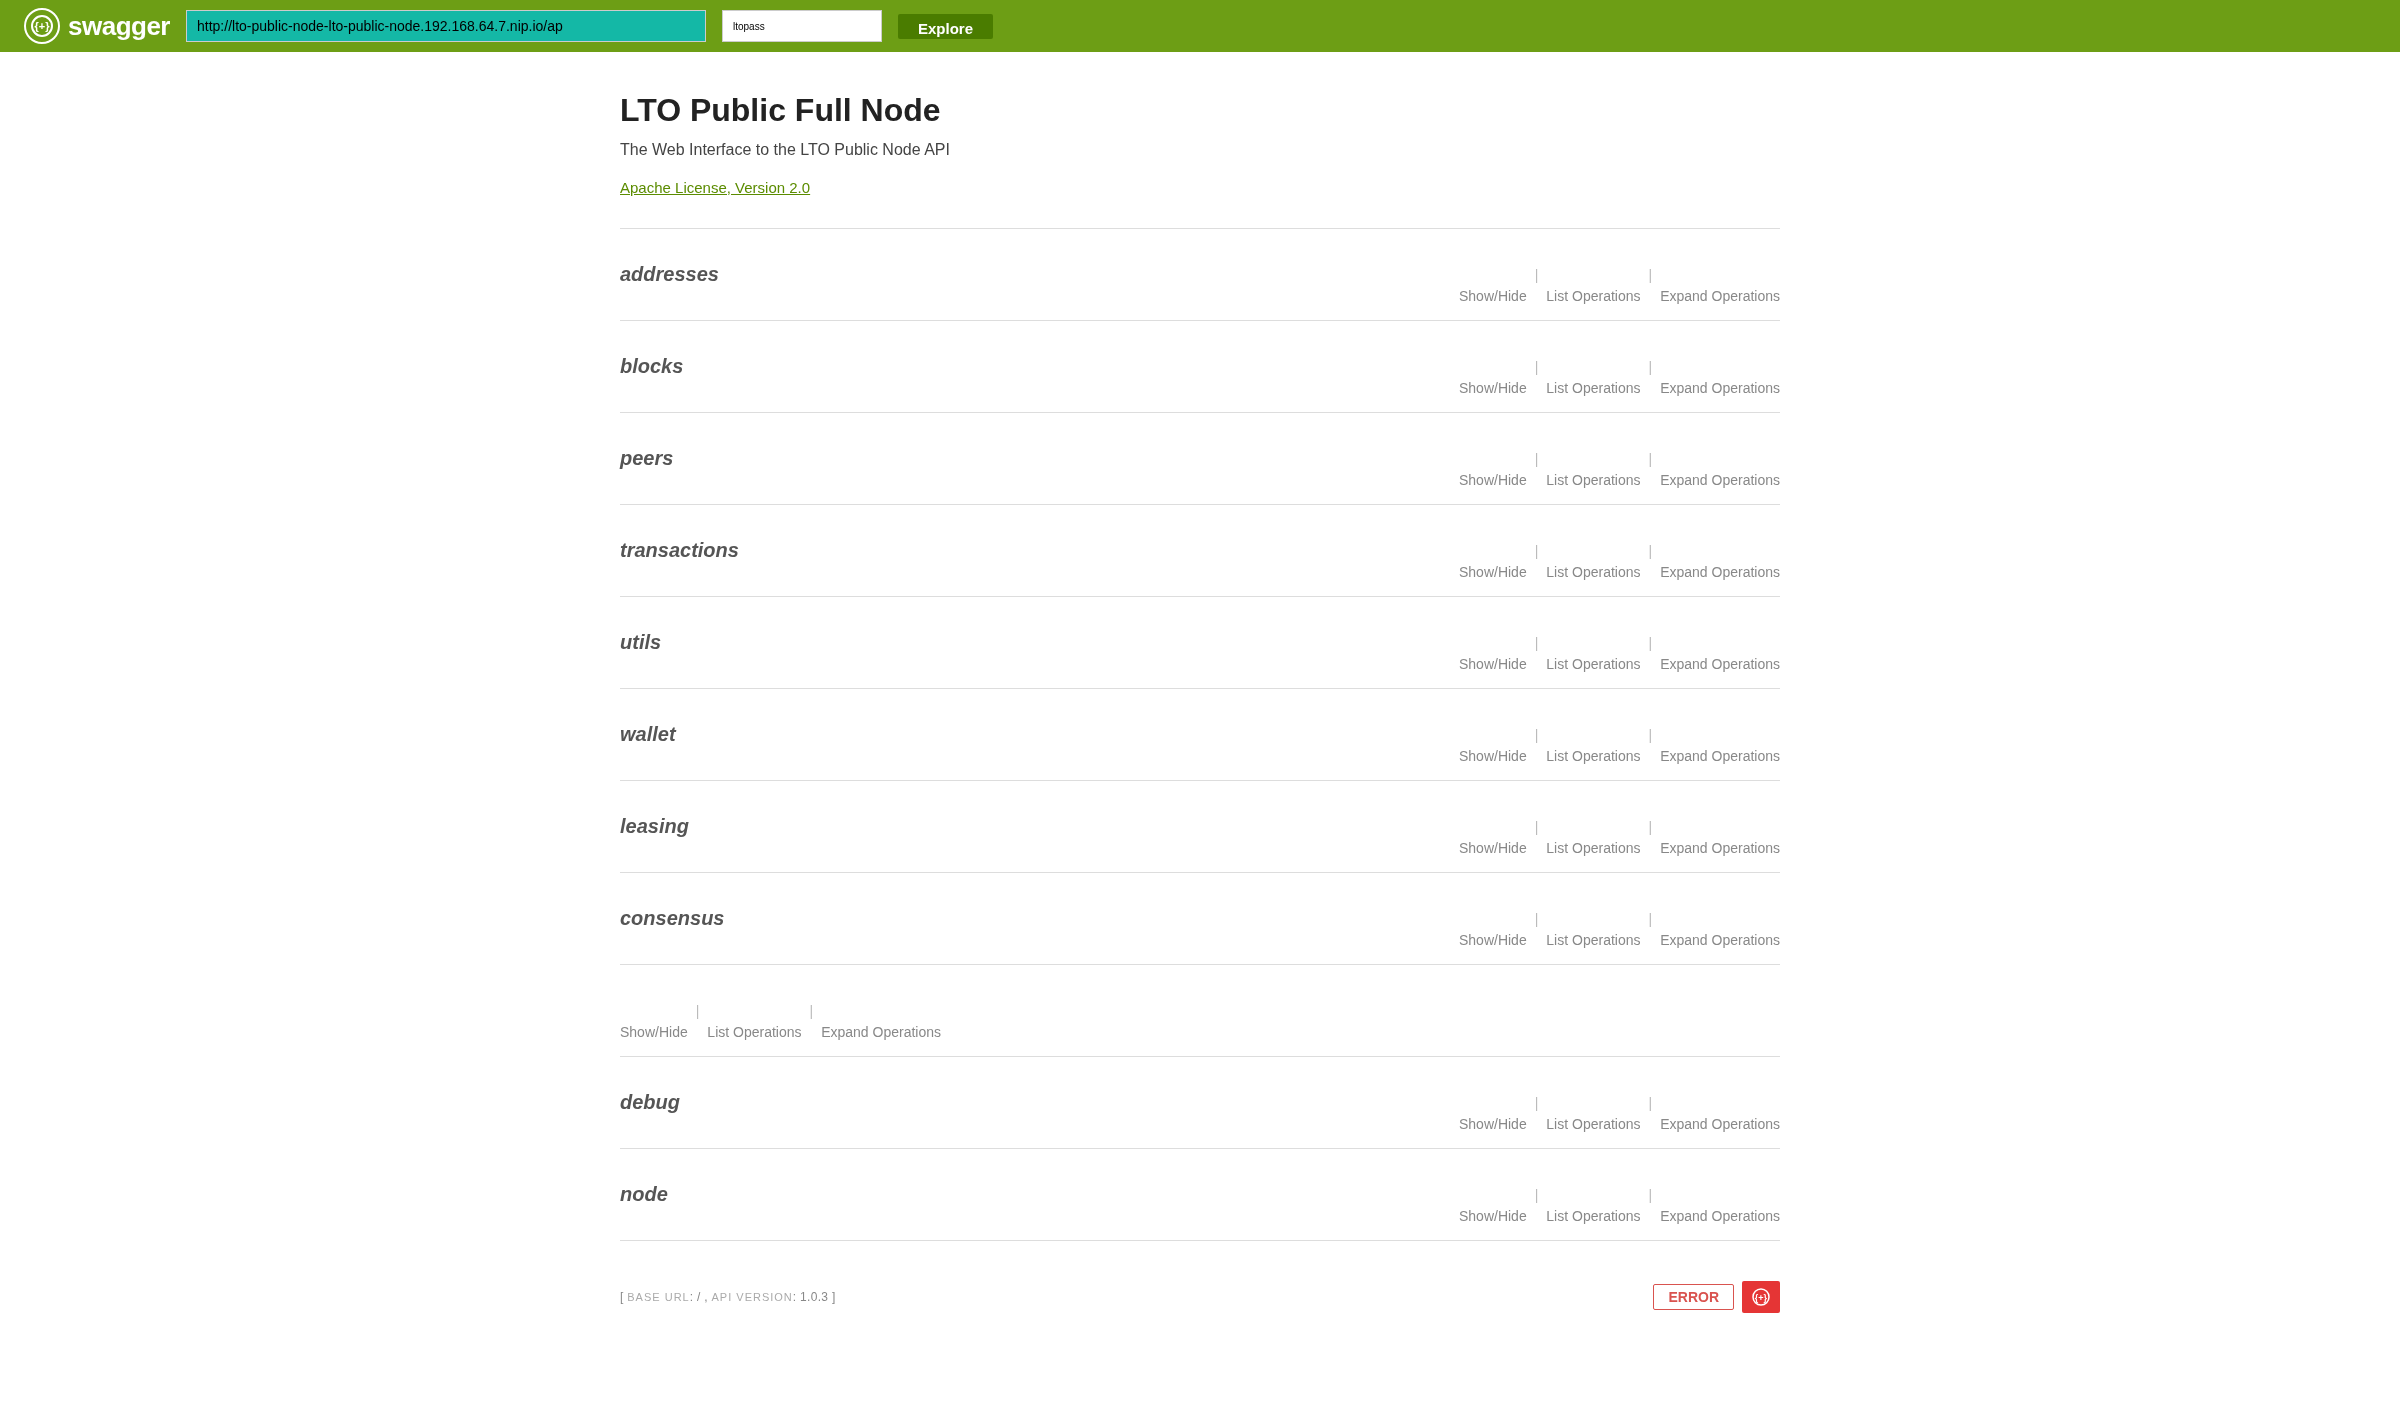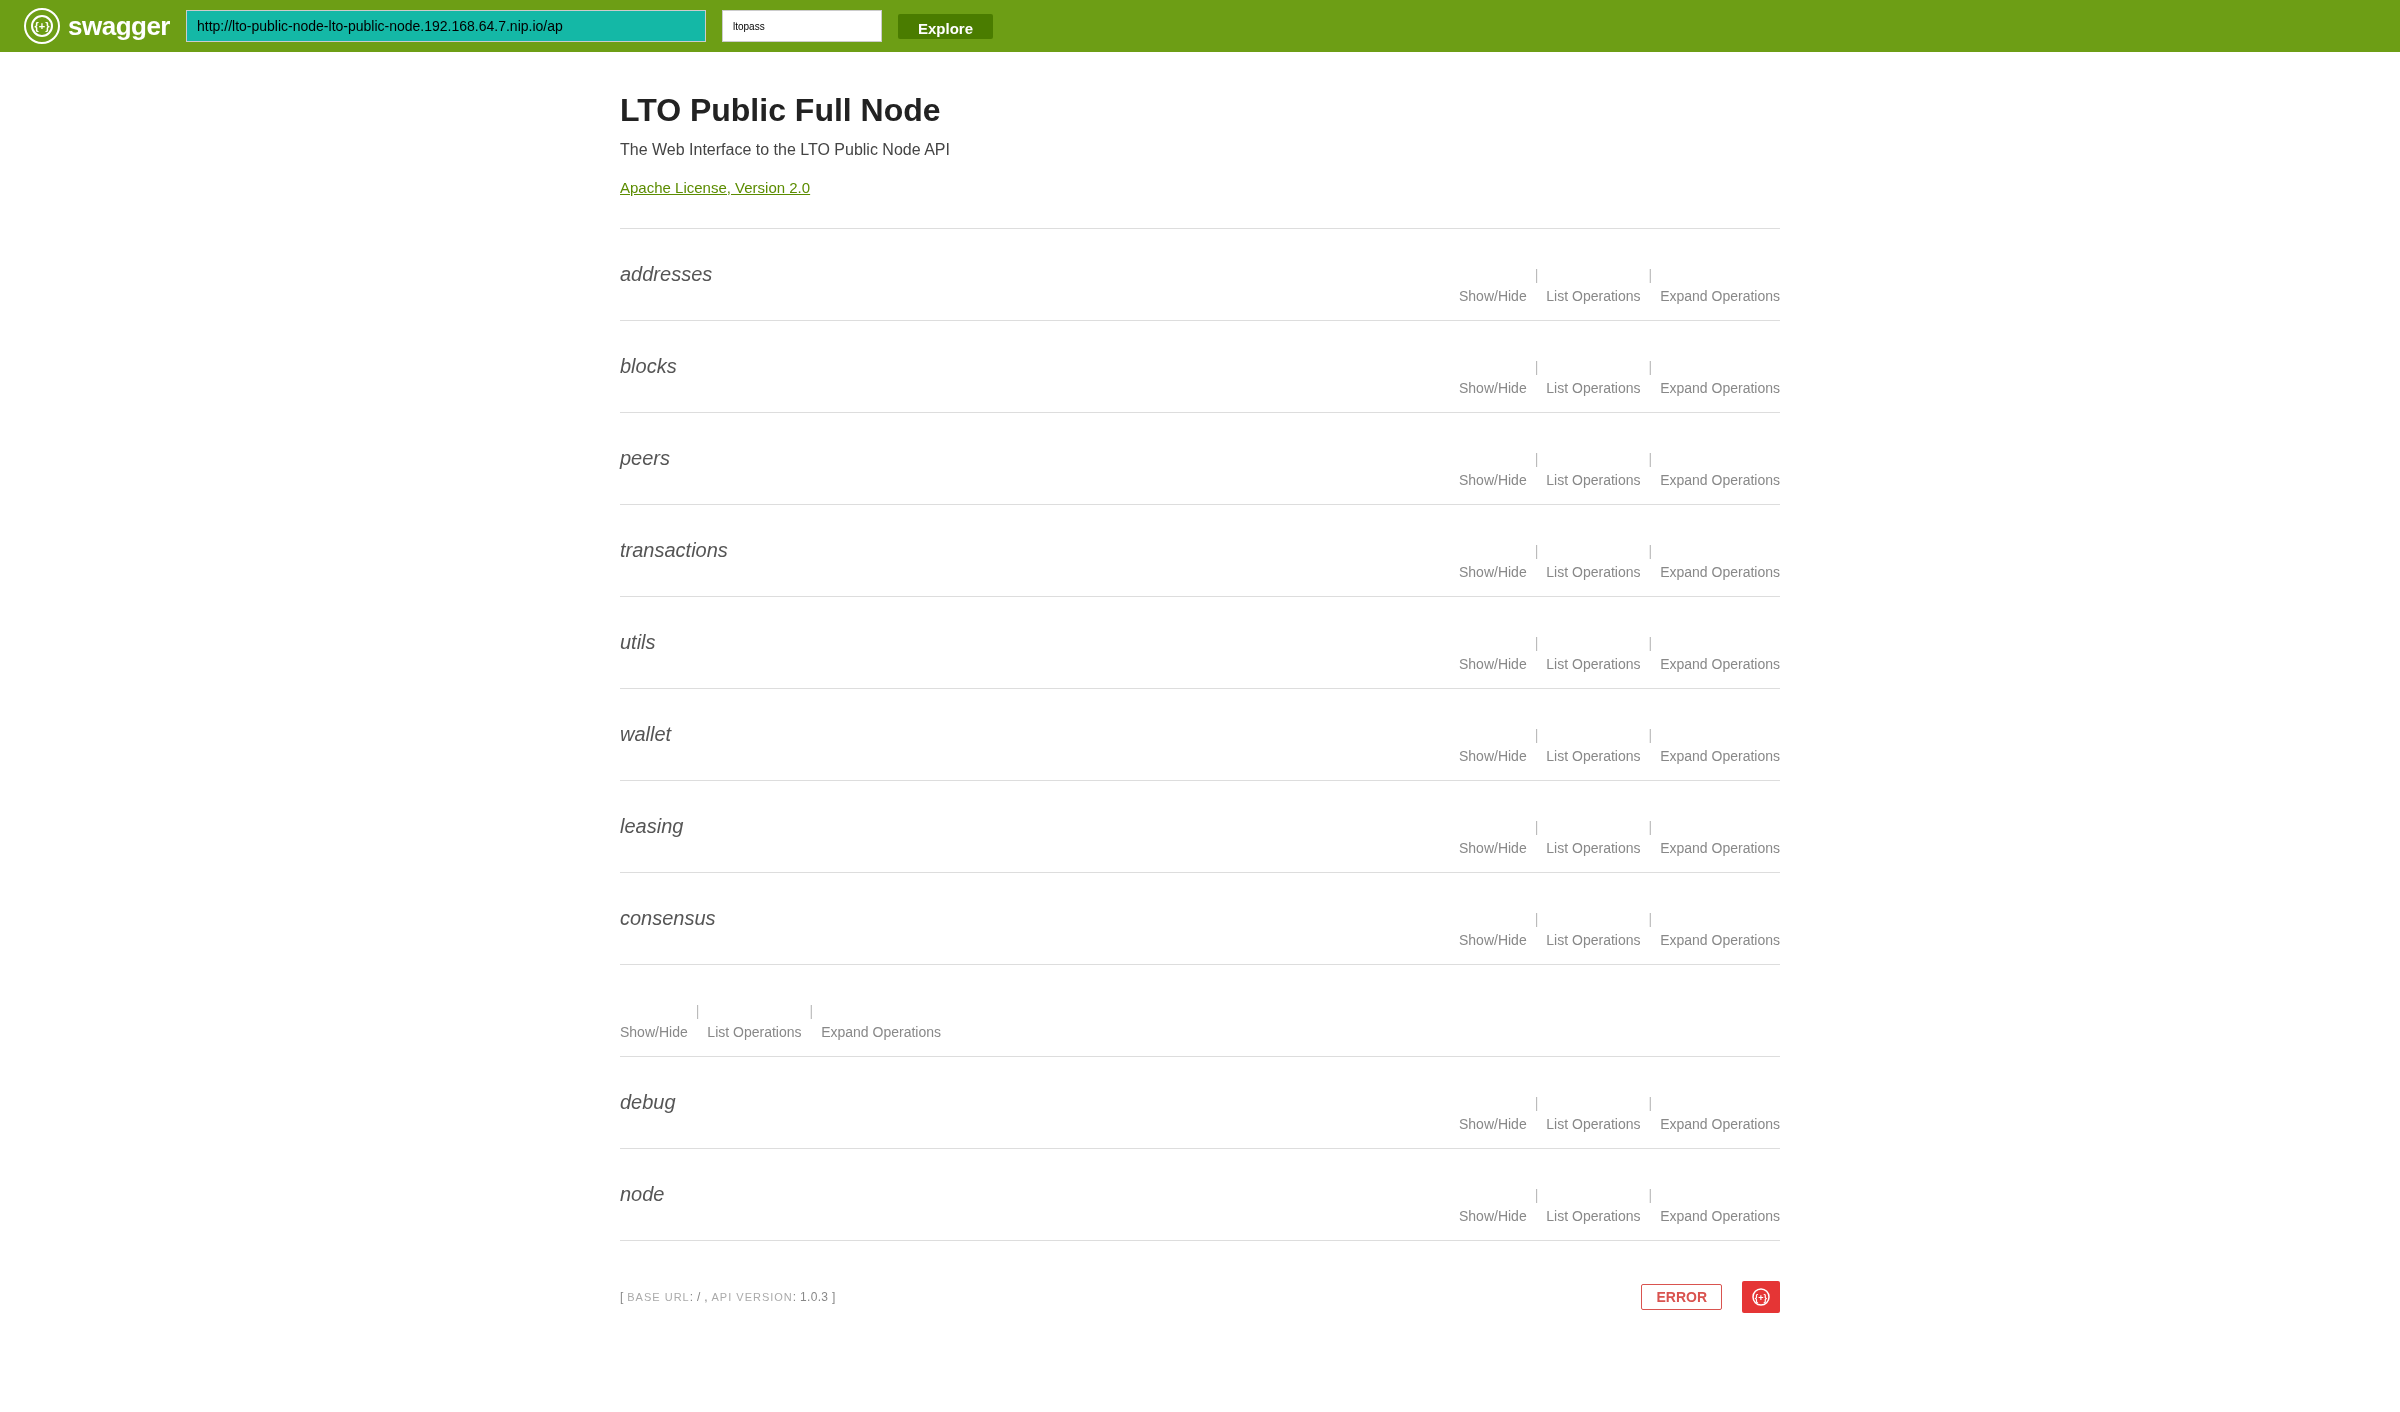--- a/index.html
+++ b/index.html
@@ -121,21 +121,21 @@
     .api-row {
       display: flex;
       align-items: center;
       border-bottom: 1px solid #ddd;
       padding: 16px 0;
     }
 
     .api-row-name {
       flex: 1;
       font-size: 20px;
-      font-weight: normal;
+      font-weight: bold;
       color: #555;
       font-style: italic;
     }
 
     .api-row-actions {
       display: flex;
       align-items: center;
       gap: 0;
       color: #888;
       font-size: 14px;
@@ -165,21 +165,21 @@
 
     #base-url-text {
       font-size: 12px;
       color: #888;
       letter-spacing: 0.3px;
     }
 
     #footer-right {
       display: flex;
       align-items: center;
-      gap: 20px;
+      gap: 8px;
     }
 
     #error-badge {
       background: #fff;
       color: #d9534f;
       border: 1px solid #d9534f;
       padding: 4px 14px;
       font-size: 14px;
       font-weight: bold;
       border-radius: 2px;

